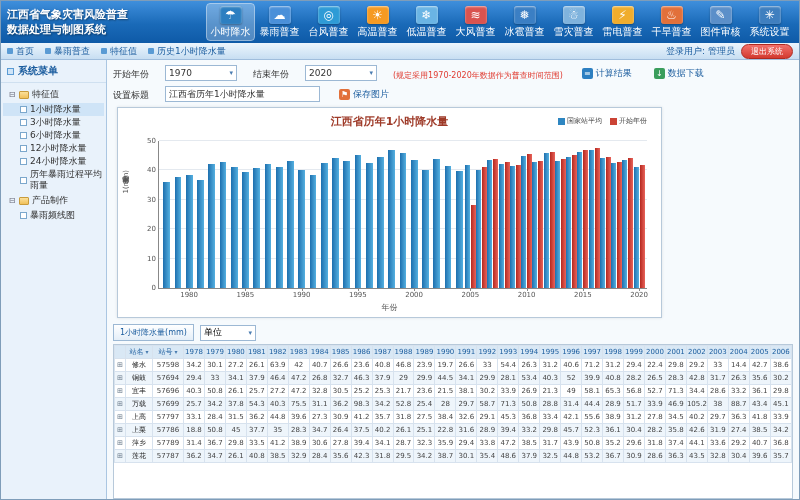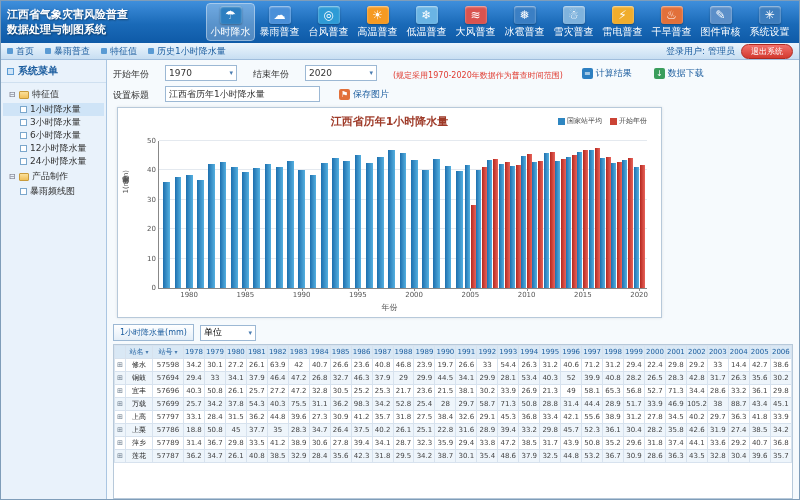--- a/index.html
+++ b/index.html
@@ -202,20 +202,24 @@
             <span class="cb"></span>
             <span>6小时降水量</span>
           </div>
           <div class="tree-leaf">
             <span class="cb"></span>
             <span>12小时降水量</span>
           </div>
           <div class="tree-leaf">
             <span class="cb"></span>
             <span>24小时降水量</span>
+          </div>
+          <div class="tree-leaf">
+            <span class="cb"></span>
+            <span>历年暴雨过程平均雨量</span>
           </div>
           <div class="tree-folder">
             <span class="exp-ic">⊟</span>
             <span class="folder-ic"></span>
             <span>产品制作</span>
           </div>
           <div class="tree-leaf">
             <span class="cb"></span>
             <span>暴雨频线图</span>
           </div>

